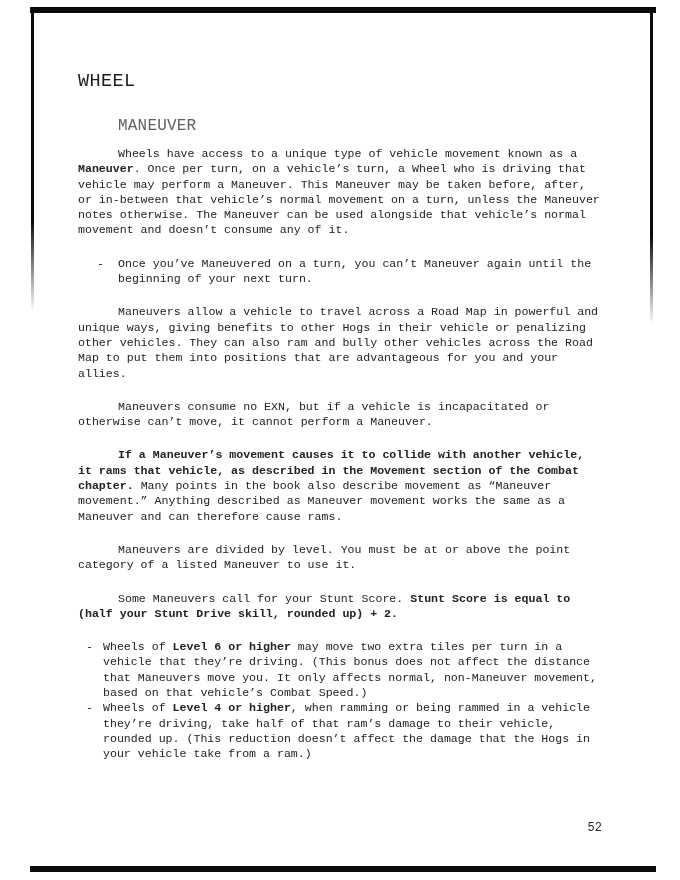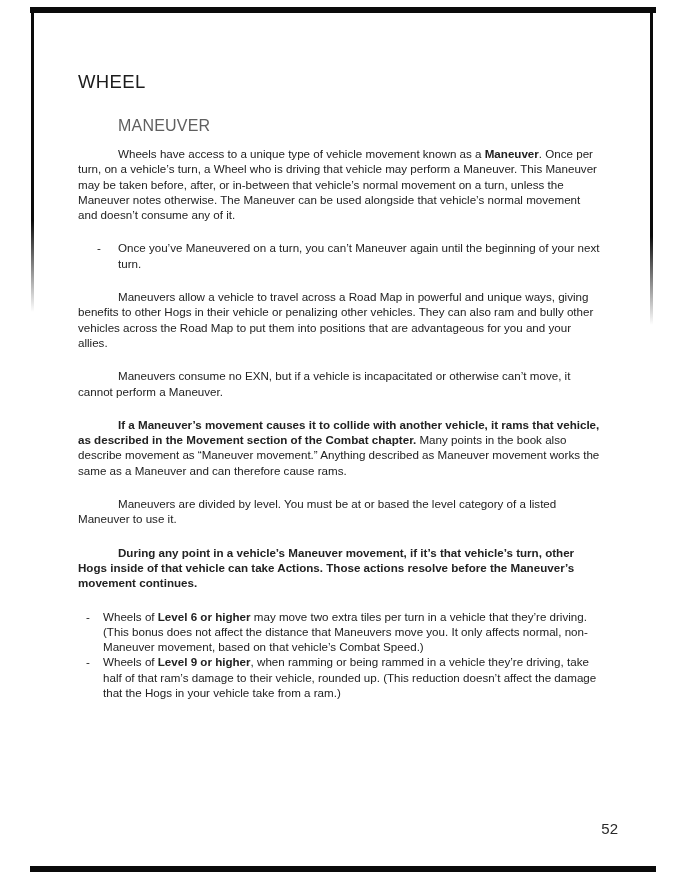--- a/index.html
+++ b/index.html
@@ -6,21 +6,21 @@
     --heading-gray:#5f5f5f;
     --text:#222222;
     --frame:#0a0a0a;
     --paper:#ffffff;
   }
   html,body{margin:0;padding:0;background:#ffffff;}
   .page{
     position:relative;
     width:680px;height:880px;
     background:var(--paper);
-    font-family:Liberation Sans, sans-serif;
+    font-family:Liberation Mono, monospace;
     overflow:hidden;
   }
   
   .frame{position:absolute;background:var(--frame);}
   .frame-top{left:30px;top:7px;width:626px;height:6px;}
   .frame-bottom{left:30px;top:866px;width:626px;height:6px;}
   .frame-left{
     left:31px;top:7px;width:3px;height:305px;
     background:linear-gradient(to bottom,var(--frame) 0%,var(--frame) 70%,rgba(10,10,10,0) 100%);
   }
@@ -47,22 +47,22 @@
   p.body-p{margin:10px 0 18px 0;text-indent:40px;}
   .bullet-list{margin:2px 0 18px 0;}
   .bullet-list.level-2{padding-left:40px;}
   .bullet-list.level-1{padding-left:25px;}
   .bullet-item{position:relative;}
   .bullet-item .dash{position:absolute;top:0;}
   .bullet-list.level-2 .dash{left:-21px;}
   .bullet-list.level-1 .dash{left:-17px;}
   strong{font-weight:700;}
   .pagenum{
-    position:absolute;top:821px;right:62px;
-    font-size:15px;line-height:15px;color:#2a2a2a;
+    position:absolute;top:821px;right:78px;
+    font-size:12px;line-height:15px;color:#2a2a2a;
   }
 </style>
 </head>
 <body>
 
 <div class="page">
   <div class="frame frame-top"></div>
   <div class="frame frame-bottom"></div>
   <div class="frame frame-left"></div>
   <div class="frame frame-right"></div>
@@ -72,26 +72,26 @@
     <div id="sections">
         <section class="doc-section">
           <h2 class="section-heading">MANEUVER</h2>
           <p class="body-p"><span>Wheels have access to a unique type of vehicle movement known as a </span><strong>Maneuver</strong><span>. Once per turn, on a vehicle’s turn, a Wheel who is driving that vehicle may perform a Maneuver. This Maneuver may be taken before, after, or in-between that vehicle’s normal movement on a turn, unless the Maneuver notes otherwise. The Maneuver can be used alongside that vehicle’s normal movement and doesn’t consume any of it.</span></p>
           <div class="bullet-list level-2">
             <div class="bullet-item"><span class="dash">-</span><span class="bullet-text"><span>Once you’ve Maneuvered on a turn, you can’t Maneuver again until the beginning of your next turn.</span></span></div>
           </div>
           <p class="body-p"><span>Maneuvers allow a vehicle to travel across a Road Map in powerful and unique ways, giving benefits to other Hogs in their vehicle or penalizing other vehicles. They can also ram and bully other vehicles across the Road Map to put them into positions that are advantageous for you and your allies.</span></p>
           <p class="body-p"><span>Maneuvers consume no EXN, but if a vehicle is incapacitated or otherwise can’t move, it cannot perform a Maneuver.</span></p>
           <p class="body-p"><strong>If a Maneuver’s movement causes it to collide with another vehicle, it rams that vehicle, as described in the Movement section of the Combat chapter.</strong><span> Many points in the book also describe movement as “Maneuver movement.” Anything described as Maneuver movement works the same as a Maneuver and can therefore cause rams.</span></p>
-          <p class="body-p"><span>Maneuvers are divided by level. You must be at or based the level category of a listed Maneuver to use it.</span></p>
-          <p class="body-p"><strong>During any point in a vehicle’s Maneuver movement, if it’s that vehicle’s turn, other Hogs inside of that vehicle can take Actions. Those actions resolve before the Maneuver’s movement continues.</strong></p>
+          <p class="body-p"><span>Maneuvers are divided by level. You must be at or above the point category of a listed Maneuver to use it.</span></p>
+          <p class="body-p"><span>Some Maneuvers call for your Stunt Score. </span><strong>Stunt Score is equal to (half your Stunt Drive skill, rounded up) + 2.</strong></p>
         </section>
         <section class="doc-section">
           <div class="bullet-list level-1">
             <div class="bullet-item"><span class="dash">-</span><span class="bullet-text"><span>Wheels of </span><strong>Level 6 or higher</strong><span> may move two extra tiles per turn in a vehicle that they’re driving. (This bonus does not affect the distance that Maneuvers move you. It only affects normal, non-Maneuver movement, based on that vehicle’s Combat Speed.)</span></span></div>
-            <div class="bullet-item"><span class="dash">-</span><span class="bullet-text"><span>Wheels of </span><strong>Level 9 or higher</strong><span>, when ramming or being rammed in a vehicle they’re driving, take half of that ram’s damage to their vehicle, rounded up. (This reduction doesn’t affect the damage that the Hogs in your vehicle take from a ram.)</span></span></div>
+            <div class="bullet-item"><span class="dash">-</span><span class="bullet-text"><span>Wheels of </span><strong>Level 4 or higher</strong><span>, when ramming or being rammed in a vehicle they’re driving, take half of that ram’s damage to their vehicle, rounded up. (This reduction doesn’t affect the damage that the Hogs in your vehicle take from a ram.)</span></span></div>
           </div>
         </section>
       </div>
   </div>
 
   <div class="pagenum">52</div>
 </div>
 
 </body></html>

